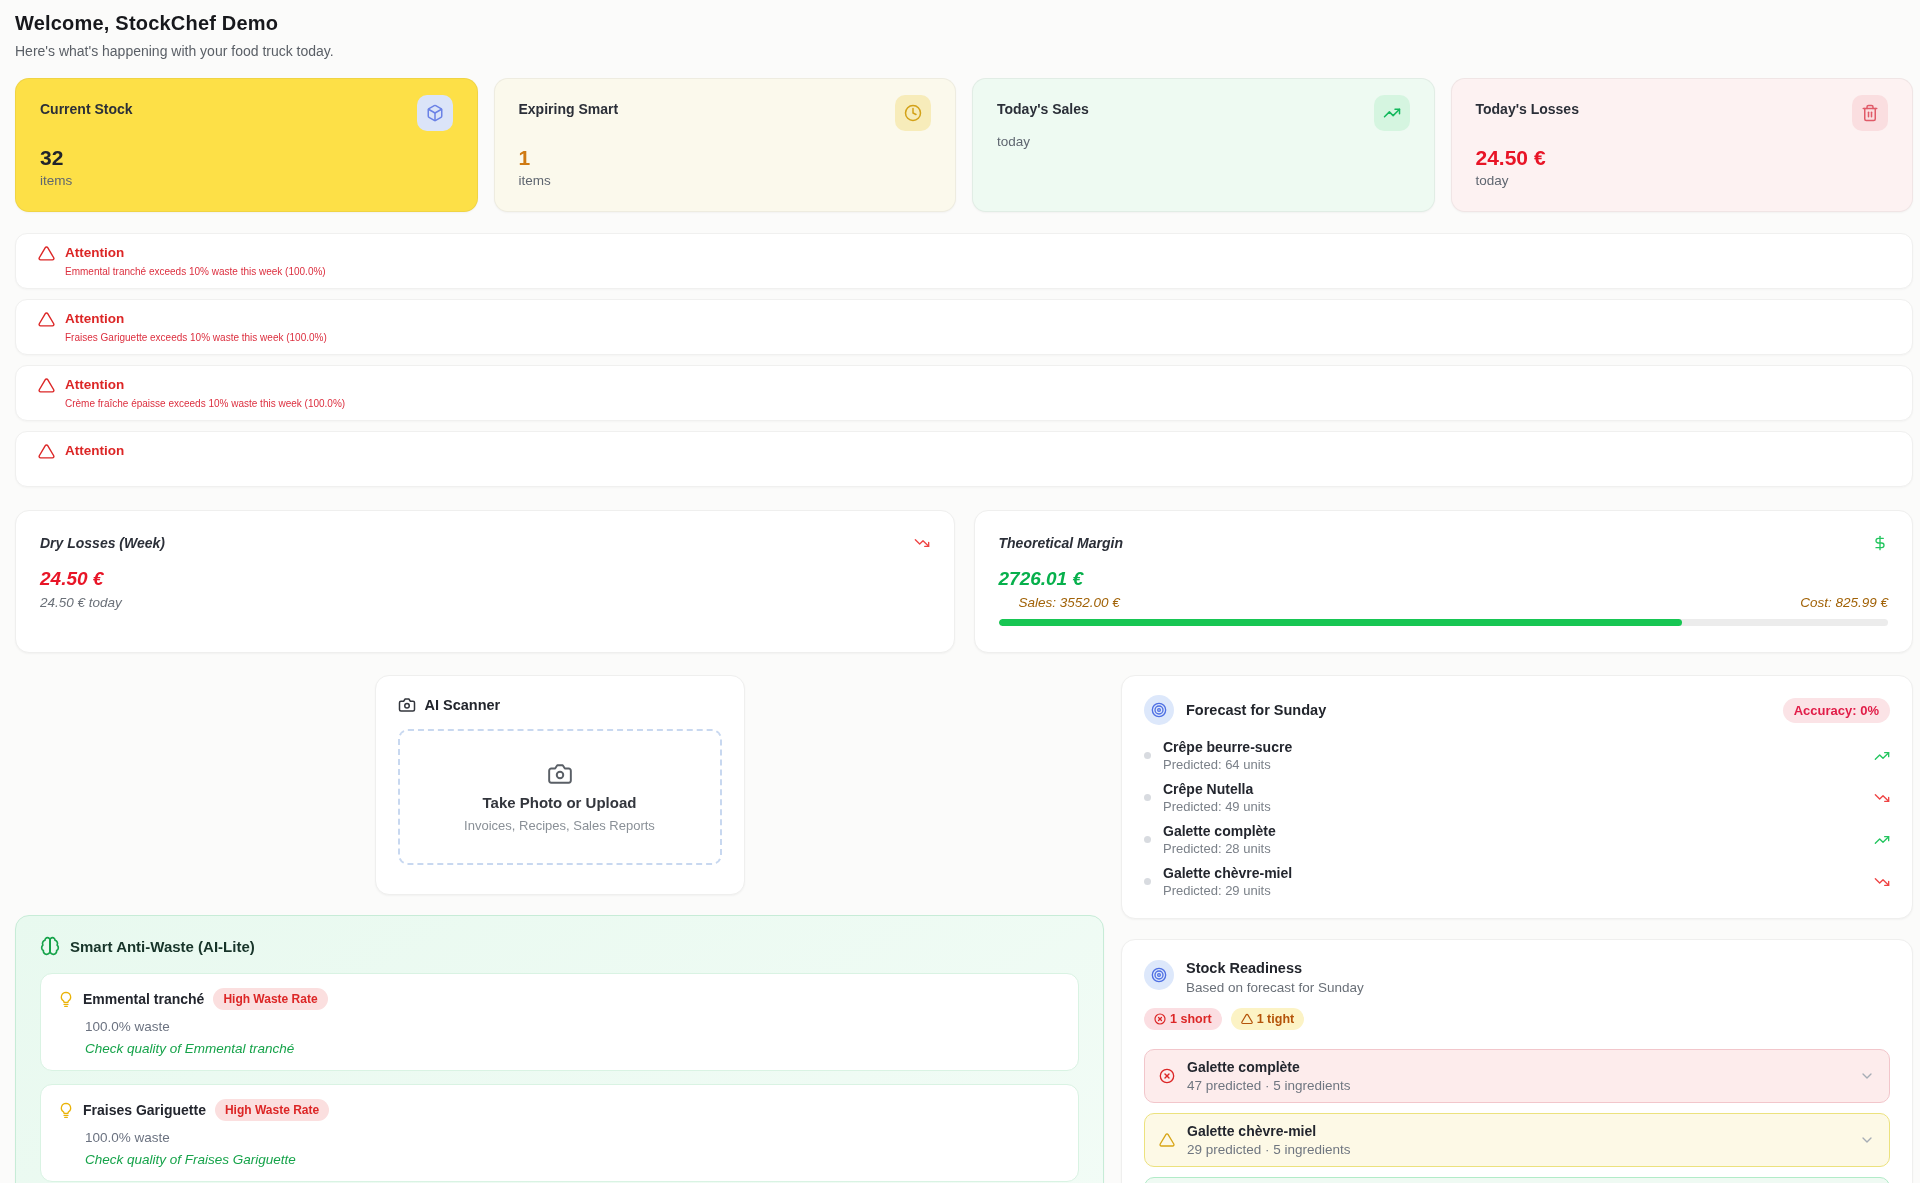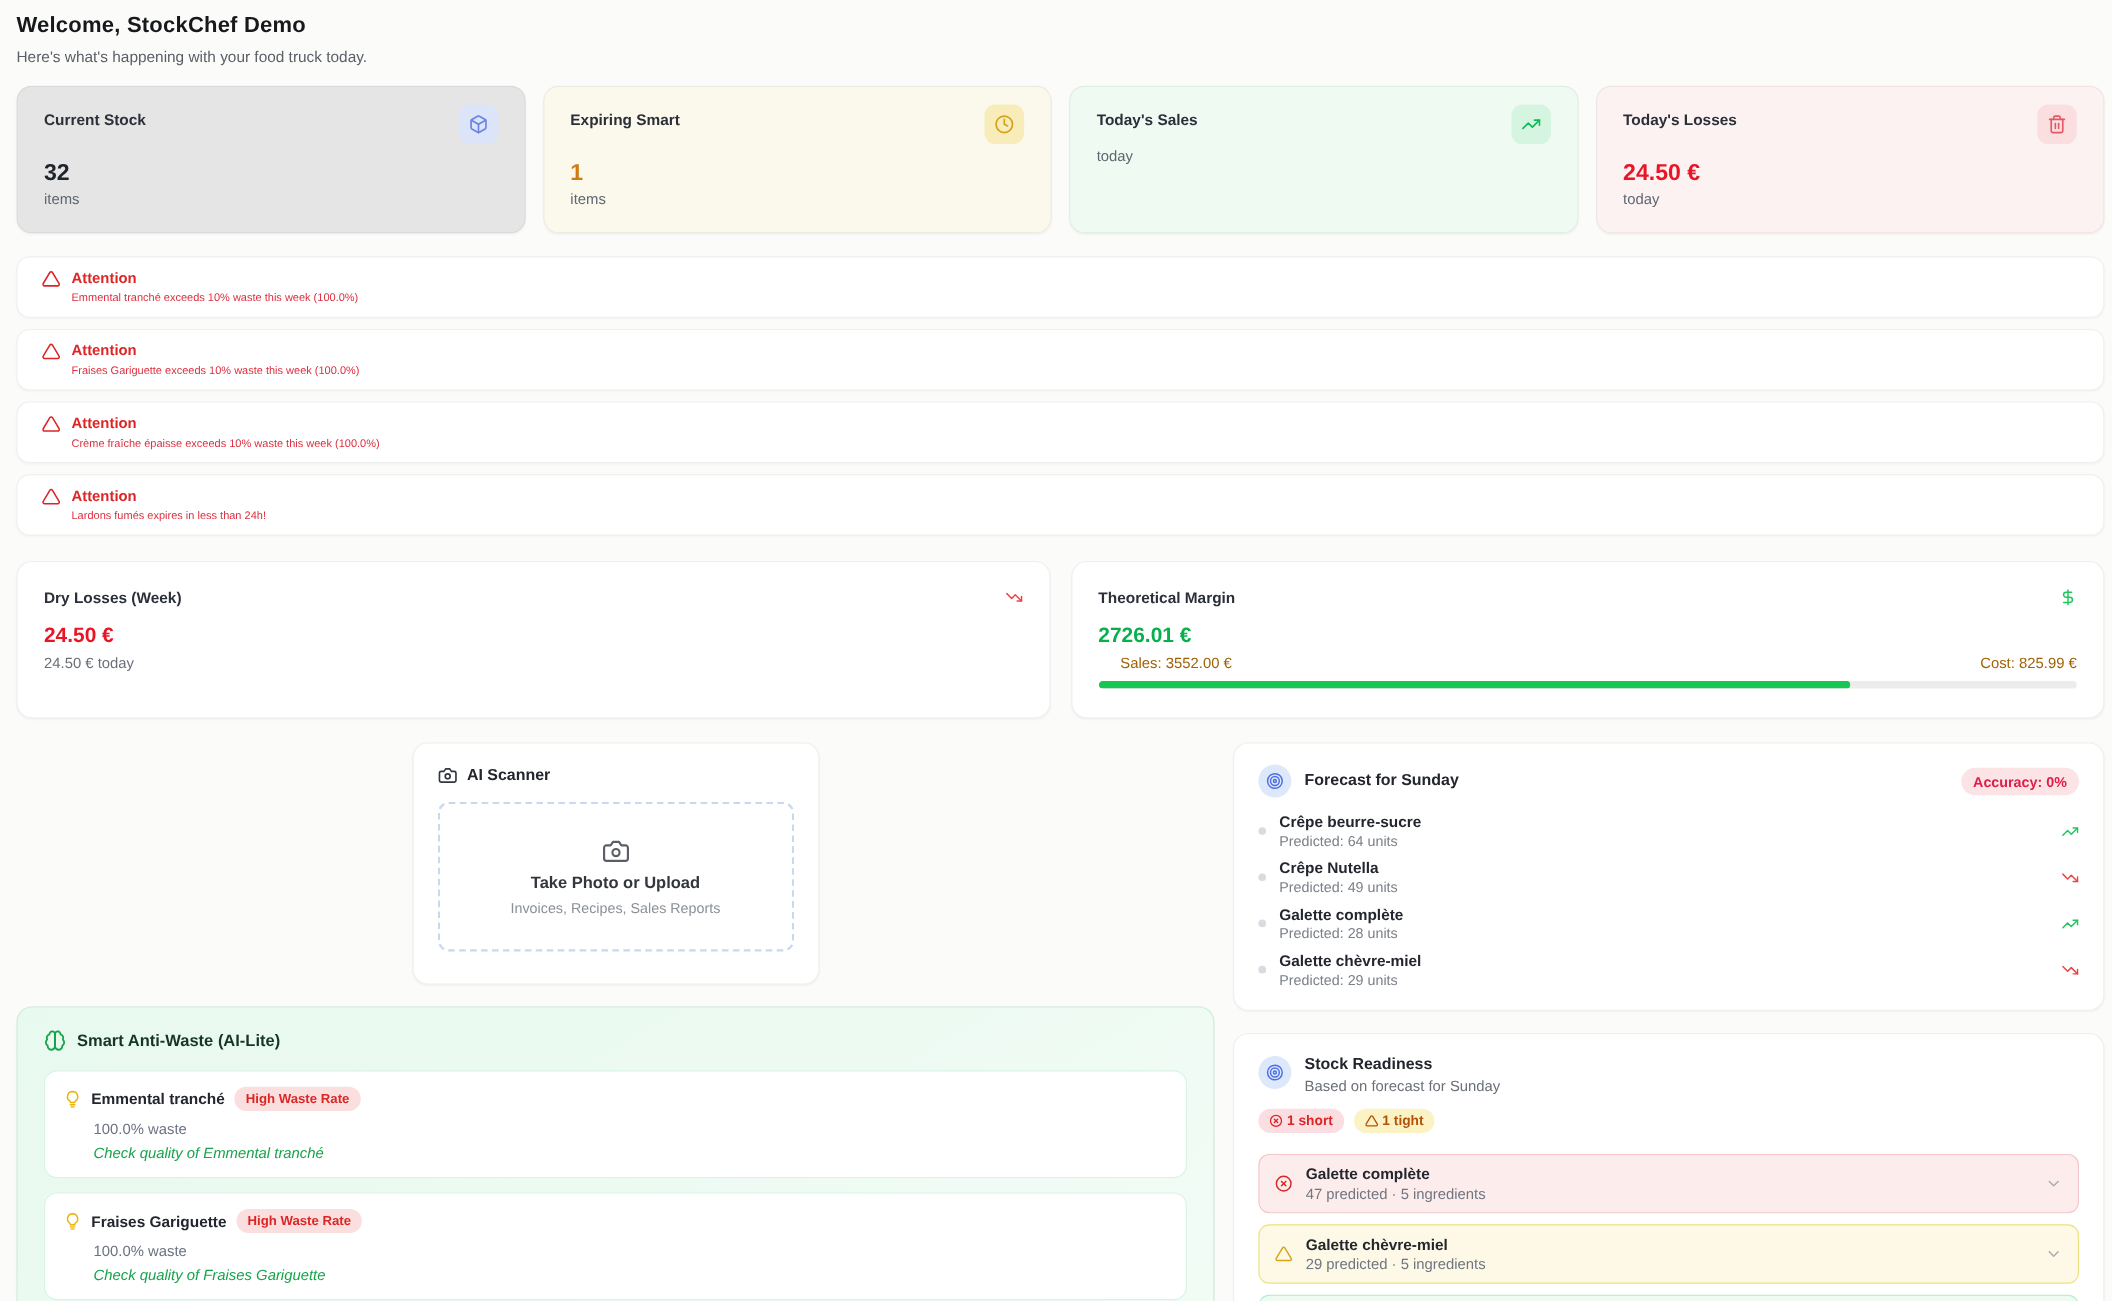--- a/index.html
+++ b/index.html
@@ -14,21 +14,21 @@
   .container { width:1898px; margin:0 0 0 15px; padding-top:12px; }
 
   
   .page-title { font-size:20px; font-weight:700; color:#17181c; letter-spacing:.2px; }
   .page-sub { font-size:14px; color:#5a5f66; margin-top:8px; }
 
   
   .stats-grid { margin-top:19px; display:grid; grid-template-columns:repeat(4,1fr); gap:16px; }
   .stat-card { height:134px; border-radius:14px; padding:16px 24px 0 24px; border:1px solid rgba(0,0,0,.05);
                box-shadow:0 1px 2px rgba(0,0,0,.04); }
-  .stat-card.c1 { background:#e5e5e5; }
+  .stat-card.c1 { background:#fde047; }
   .stat-card.c2 { background:#fbf9ec; }
   .stat-card.c3 { background:#eefaf2; }
   .stat-card.c4 { background:#fdf2f2; }
   .stat-head { display:flex; justify-content:space-between; align-items:flex-start; }
   .stat-title { font-size:14px; font-weight:600; color:#2b2f38; margin-top:6px; }
   .stat-badge { width:36px; height:36px; border-radius:10px; display:flex; align-items:center; justify-content:center; }
   .c1 .stat-badge { background:#dbe4f8; color:#6b82e6; }
   .c2 .stat-badge { background:#f7ecba; color:#d3a117; }
   .c3 .stat-badge { background:#d5f5e0; color:#13b85c; }
   .c4 .stat-badge { background:#fadee0; color:#e05a68; }
@@ -42,21 +42,21 @@
   .alerts { margin-top:21px; }
   .alert { height:56px; background:#fff; border:1px solid #f0f0ef; border-radius:12px;
            box-shadow:0 1px 2px rgba(0,0,0,.03); margin-bottom:10px; padding:11px 24px 0 22px; }
   .alert-row { display:flex; align-items:flex-start; gap:10px; color:#dc2626; }
   .alert-title { font-size:13.5px; font-weight:700; color:#dc2626; }
   .alert-msg { font-size:10px; color:#dc2f3f; margin:4px 0 0 27px; }
 
   
   .money-grid { margin-top:23px; display:grid; grid-template-columns:1fr 1fr; gap:19px; }
   .card { background:#fff; border:1px solid #efefee; border-radius:14px; box-shadow:0 1px 2px rgba(0,0,0,.04); }
-  .wide-card { height:143px; padding:24px; }
+  .wide-card { height:143px; padding:24px;font-style:italic; }
   .card-head { display:flex; justify-content:space-between; align-items:center; }
   .card-title { font-size:14px; font-weight:600; color:#2b2f38; }
   .big-value { font-size:19px; font-weight:700; margin-top:17px; }
   .red-text { color:#e81527; }
   .green-text { color:#07b04c; }
   .sub-label { font-size:13.5px; color:#6a7078; margin-top:5px; }
   .sales-cost-row { display:flex; justify-content:space-between; font-size:13.5px; color:#a16207; margin-top:5px;margin-left:20px; }
   .progress-track { height:7px; border-radius:4px; background:#ececec; margin-top:9px; overflow:hidden; }
   .progress-fill { height:100%; border-radius:4px; background:#17c653; width:0; }
 
@@ -235,21 +235,20 @@
     </div>
     <div class="alert">
       <div class="alert-row">
         <span>
             <svg width="17" height="17" viewBox="0 0 24 24" fill="none" stroke="currentColor" stroke-width="2" stroke-linecap="round" stroke-linejoin="round">
               <path d="M10.29 3.86 1.82 18a2 2 0 0 0 1.71 3h16.94a2 2 0 0 0 1.71-3L13.71 3.86a2 2 0 0 0-3.42 0z"></path>
             </svg>
           </span>
         <span class="alert-title">Attention</span>
       </div>
-      <div class="alert-msg">Lardons fumés expires in less than 24h!</div>
     </div>
   </div>
 
   <div class="money-grid">
     <div class="card wide-card">
       <div class="card-head">
         <div class="card-title">Dry Losses (Week)</div>
         <span class="trend-down">
             <svg width="16" height="16" viewBox="0 0 24 24" fill="none" stroke="currentColor" stroke-width="2" stroke-linecap="round" stroke-linejoin="round">
               <polyline points="22 17 13.5 8.5 8.5 13.5 2 7"></polyline>

